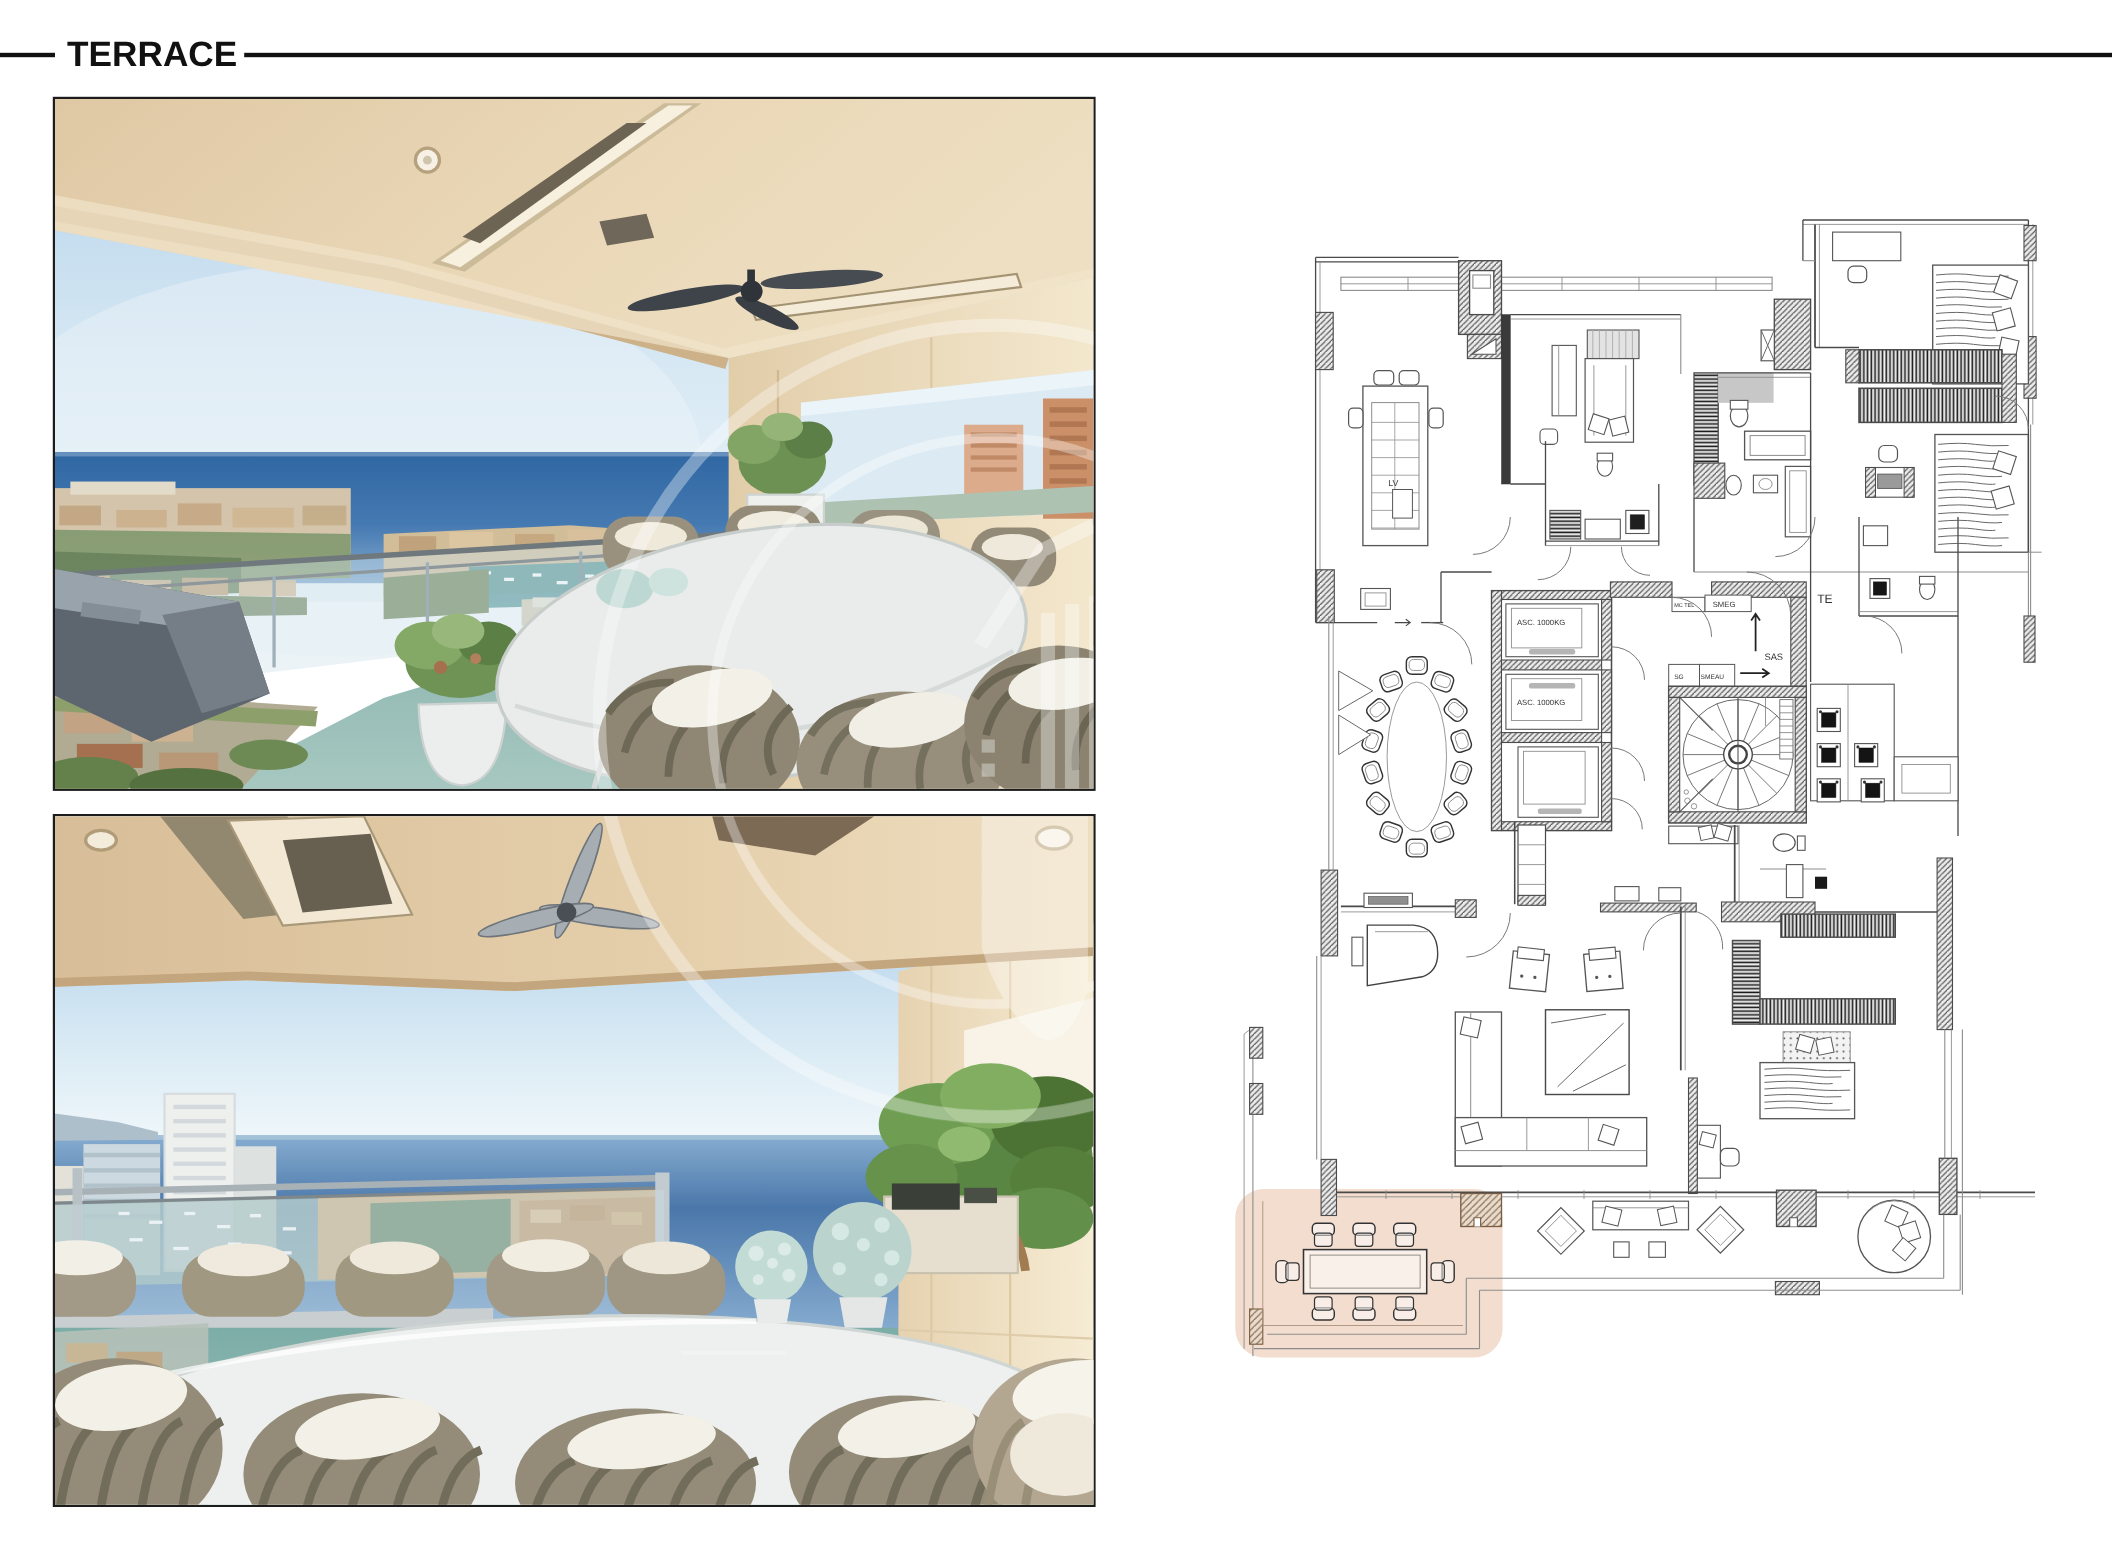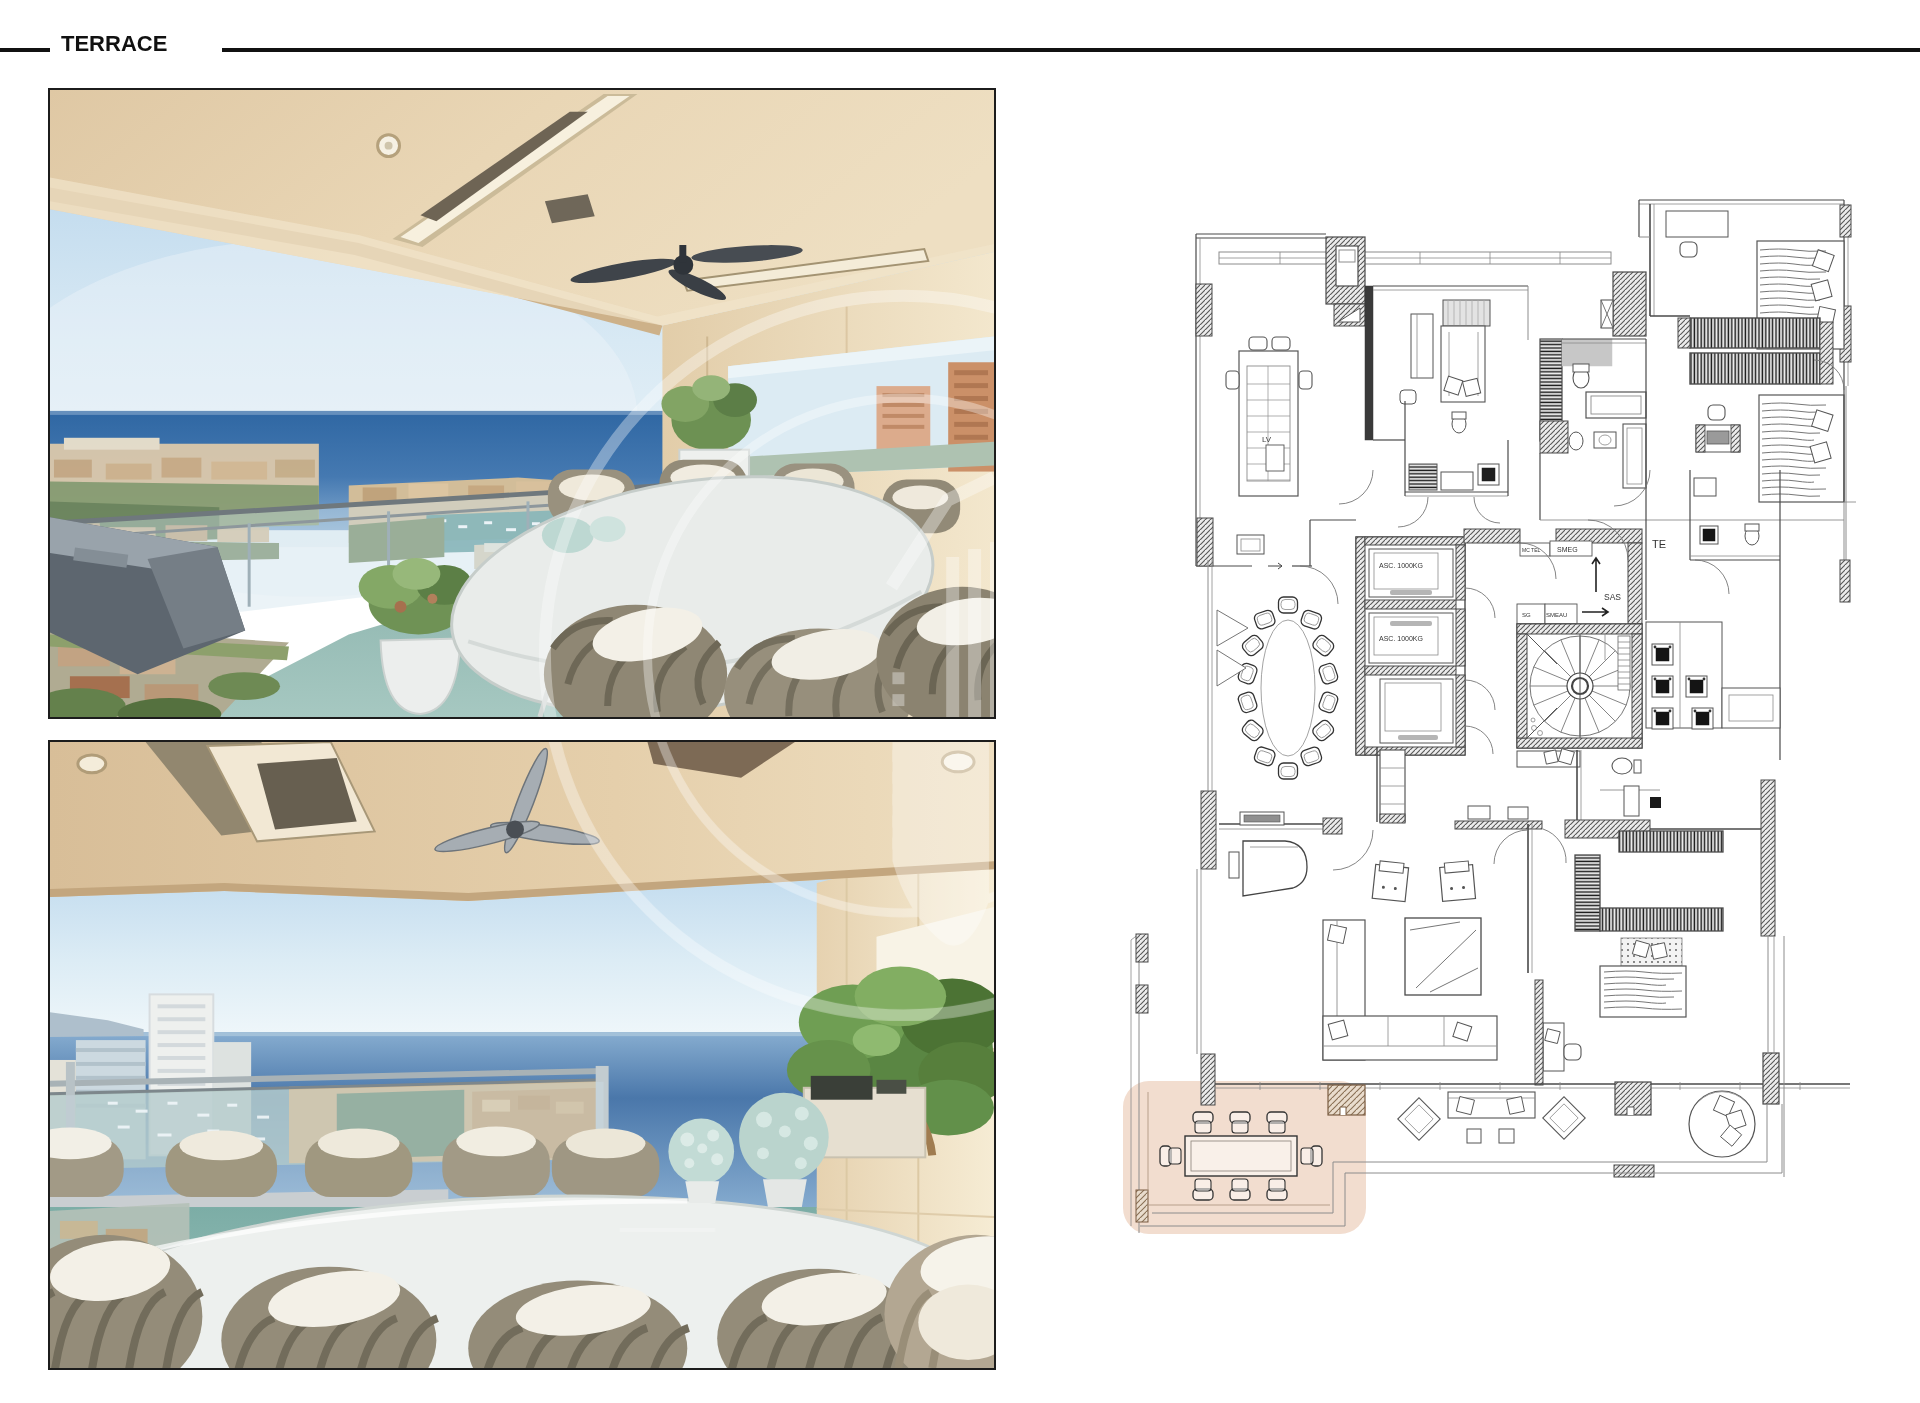--- a/index.html
+++ b/index.html
@@ -4,21 +4,21 @@
 <style>
   html,body{margin:0;padding:0;background:#ffffff;}
   body{width:1920px;height:1403px;position:relative;overflow:hidden;font-family:"Liberation Sans",sans-serif;}
   .abs{position:absolute;}
 </style>
 </head>
 <body>
 
 <div class="abs" style="left:0;top:48px;width:50px;height:4px;background:#111;"></div>
 
-<div class="abs" style="left:61px;top:31px;font-size:22px;font-weight:bold;color:#111;letter-spacing:0px;">TERRACE</div>
+<div class="abs" style="left:61px;top:31px;font-size:32px;font-weight:bold;color:#111;letter-spacing:0px;">TERRACE</div>
 
 <div class="abs" style="left:222px;top:48px;width:1698px;height:4px;background:#111;"></div>
 
 <div class="abs" style="left:48px;top:88px;width:944px;height:627px;border:2px solid #1c1c1c;">
 <svg width="944" height="627" viewBox="0 0 948 631" preserveAspectRatio="none">
 <defs>
 <linearGradient id="sky1" x1="0" y1="0" x2="0" y2="1">
  <stop offset="0" stop-color="#b3d2ea"></stop>
           <stop offset="0.55" stop-color="#d8e9f4"></stop>
           <stop offset="1" stop-color="#edf5f8"></stop>

